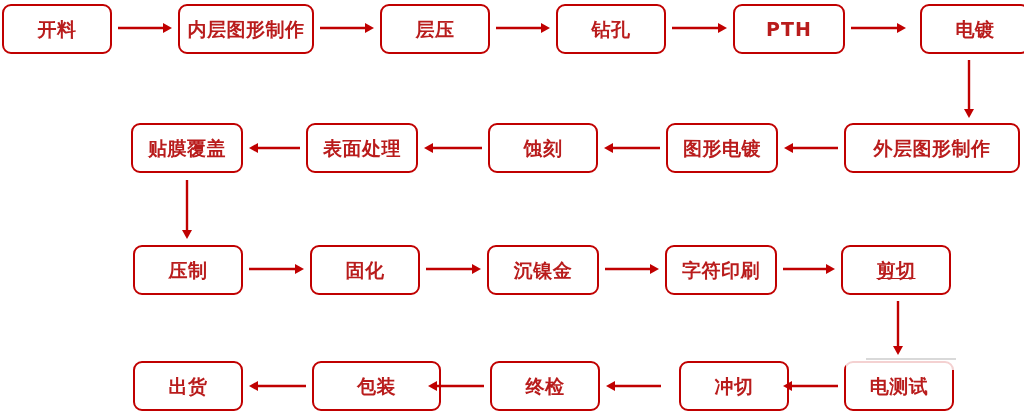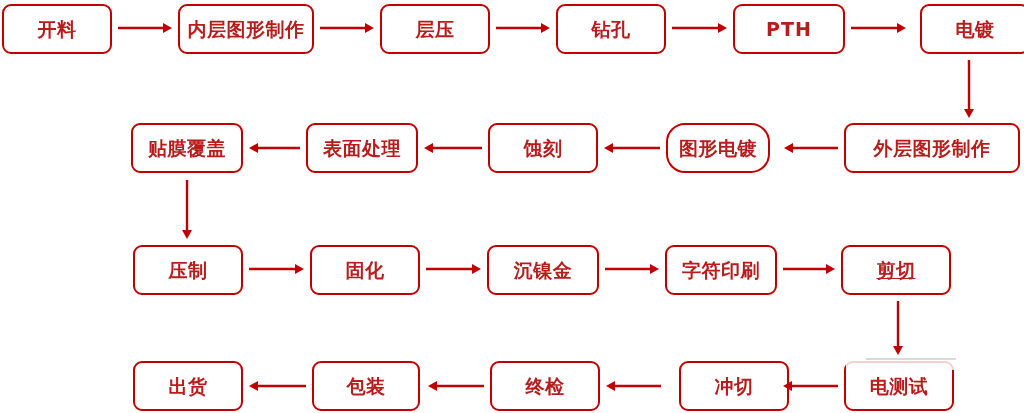--- a/index.html
+++ b/index.html
@@ -81,21 +81,21 @@
   <div class="node latin" style="left: 733px; top: 4px; width: 112px; height: 50px;">
     <span>PTH</span>
   </div>
   <div class="node" style="left: 912px; top: 4px; width: 110px; height: 50px; margin-left: 8px;">
     <span>电镀</span>
   </div>
 
   <div class="node" style="left: 844px; top: 123px; width: 176px; height: 50px;">
     <span>外层图形制作</span>
   </div>
-  <div class="node" style="left: 666px; top: 123px; width: 104px; height: 50px; border-radius: 19px;">
+  <div class="node" style="left: 666px; top: 123px; width: 112px; height: 50px;">
     <span>图形电镀</span>
   </div>
   <div class="node" style="left: 488px; top: 123px; width: 110px; height: 50px;">
     <span>蚀刻</span>
   </div>
   <div class="node" style="left: 306px; top: 123px; width: 112px; height: 50px;">
     <span>表面处理</span>
   </div>
   <div class="node" style="left: 131px; top: 123px; width: 112px; height: 50px;">
     <span>贴膜覆盖</span>
@@ -119,21 +119,21 @@
 
   <div class="node" style="left: 844px; top: 361px; width: 110px; height: 50px;">
     <span>电测试</span>
   </div>
   <div class="node" style="left: 667px; top: 361px; width: 110px; height: 50px; margin-left: 12px;">
     <span>冲切</span>
   </div>
   <div class="node" style="left: 490px; top: 361px; width: 110px; height: 50px;">
     <span>终检</span>
   </div>
-  <div class="node" style="left: 312px; top: 361px; width: 108px; height: 50px;">
+  <div class="node" style="left: 312px; top: 361px; width: 129px; height: 50px;">
     <span>包装</span>
   </div>
   <div class="node" style="left: 133px; top: 361px; width: 110px; height: 50px;">
     <span>出货</span>
   </div>
 
   <div class="artifact" style="left:846px; top:356px; width:112px; height:14px;"></div>
   <div class="artifact-line" style="left:866px; top:358px; width:90px; height:2px;"></div>
 
 <div class="arrow" style="left: 118px; top: 20px; width: 54px; height: 16px;">

